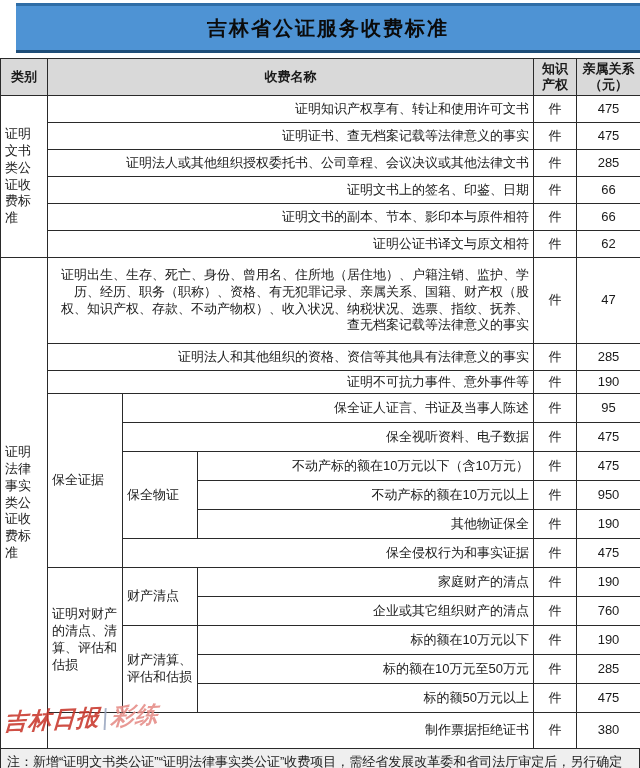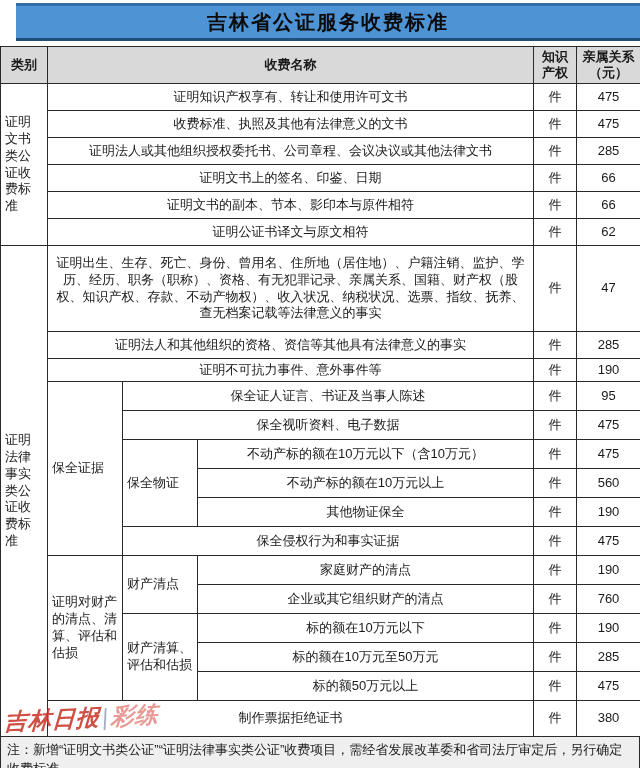--- a/index.html
+++ b/index.html
@@ -6,21 +6,21 @@
   html, body { margin: 0; padding: 0; background: #fff; }
   body { font-family: "Liberation Sans", "DejaVu Sans", sans-serif; }
   .page {
     position: relative;
     width: 640px; height: 768px;
     background: #fff;
     overflow: hidden;
   }
   .title-bar {
     margin: 3px 0 5px 16px;
-    height: 38px;
+    height: 50px;
     background: #4E93D4;
     border-top: 3px solid #2F6DA6;
     border-bottom: 3px solid #1F4E79;
     display: flex; align-items: center; justify-content: center;
     font-size: 20px; font-weight: bold; color: #0b0b0b;
     letter-spacing: 2px;
   }
   table.fee {
     width: 640px;
     border-collapse: collapse;
@@ -40,21 +40,21 @@
   col.c4 { width: 336px; }
   col.c5 { width: 43px; }
   col.c6 { width: 64px; }
   tr.hdr td {
     background: #D9D9D9;
     font-weight: bold;
     text-align: center;
     line-height: 1.25;
   }
   tr.hdr { height: 37px; }
-  td.nm { text-align: center; padding-left: 6px; }
+  td.nm { text-align: right; padding-left: 6px; }
   td.ct { text-align: center; }
   td.cat { text-align: left; line-height: 1.4; padding: 2px 3px 2px 5px; margin-left: 23px; }
   tr.r27 { height: 27px; }
   tr.rbig { height: 86px; }
   tr.r27b { height: 27px; margin-top: 28px; }
   tr.r31 { height: 23px; }
   tr.r29 { height: 29px; }
   tr.r26 { height: 36px; }
   .note {
     width: 640px;
@@ -104,21 +104,21 @@
       <td>亲属关系（元）</td>
     </tr>
 
     <tr class="r27">
       <td class="cat" rowspan="6">证明文书类公证收费标准</td>
       <td class="nm" colspan="3">证明知识产权享有、转让和使用许可文书</td>
       <td class="ct">件</td>
       <td class="ct">475</td>
     </tr>
     <tr class="r27">
-      <td class="nm" colspan="3">收费标准、执照及其他有法律意义的文书</td>
+      <td class="nm" colspan="3">证明证书、查无档案记载等法律意义的事实</td>
       <td class="ct">件</td>
       <td class="ct">475</td>
     </tr>
     <tr class="r27">
       <td class="nm" colspan="3">证明法人或其他组织授权委托书、公司章程、会议决议或其他法律文书</td>
       <td class="ct">件</td>
       <td class="ct">285</td>
     </tr>
     <tr class="r27">
       <td class="nm" colspan="3">证明文书上的签名、印鉴、日期</td>
@@ -165,21 +165,21 @@
     </tr>
     <tr class="r29">
       <td class="cat" rowspan="3">保全物证</td>
       <td class="nm">不动产标的额在10万元以下（含10万元）</td>
       <td class="ct">件</td>
       <td class="ct">475</td>
     </tr>
     <tr class="r29">
       <td class="nm">不动产标的额在10万元以上</td>
       <td class="ct">件</td>
-      <td class="ct">560</td>
+      <td class="ct">950</td>
     </tr>
     <tr class="r29">
       <td class="nm">其他物证保全</td>
       <td class="ct">件</td>
       <td class="ct">190</td>
     </tr>
     <tr class="r29">
       <td class="nm" colspan="2">保全侵权行为和事实证据</td>
       <td class="ct">件</td>
       <td class="ct">475</td>

